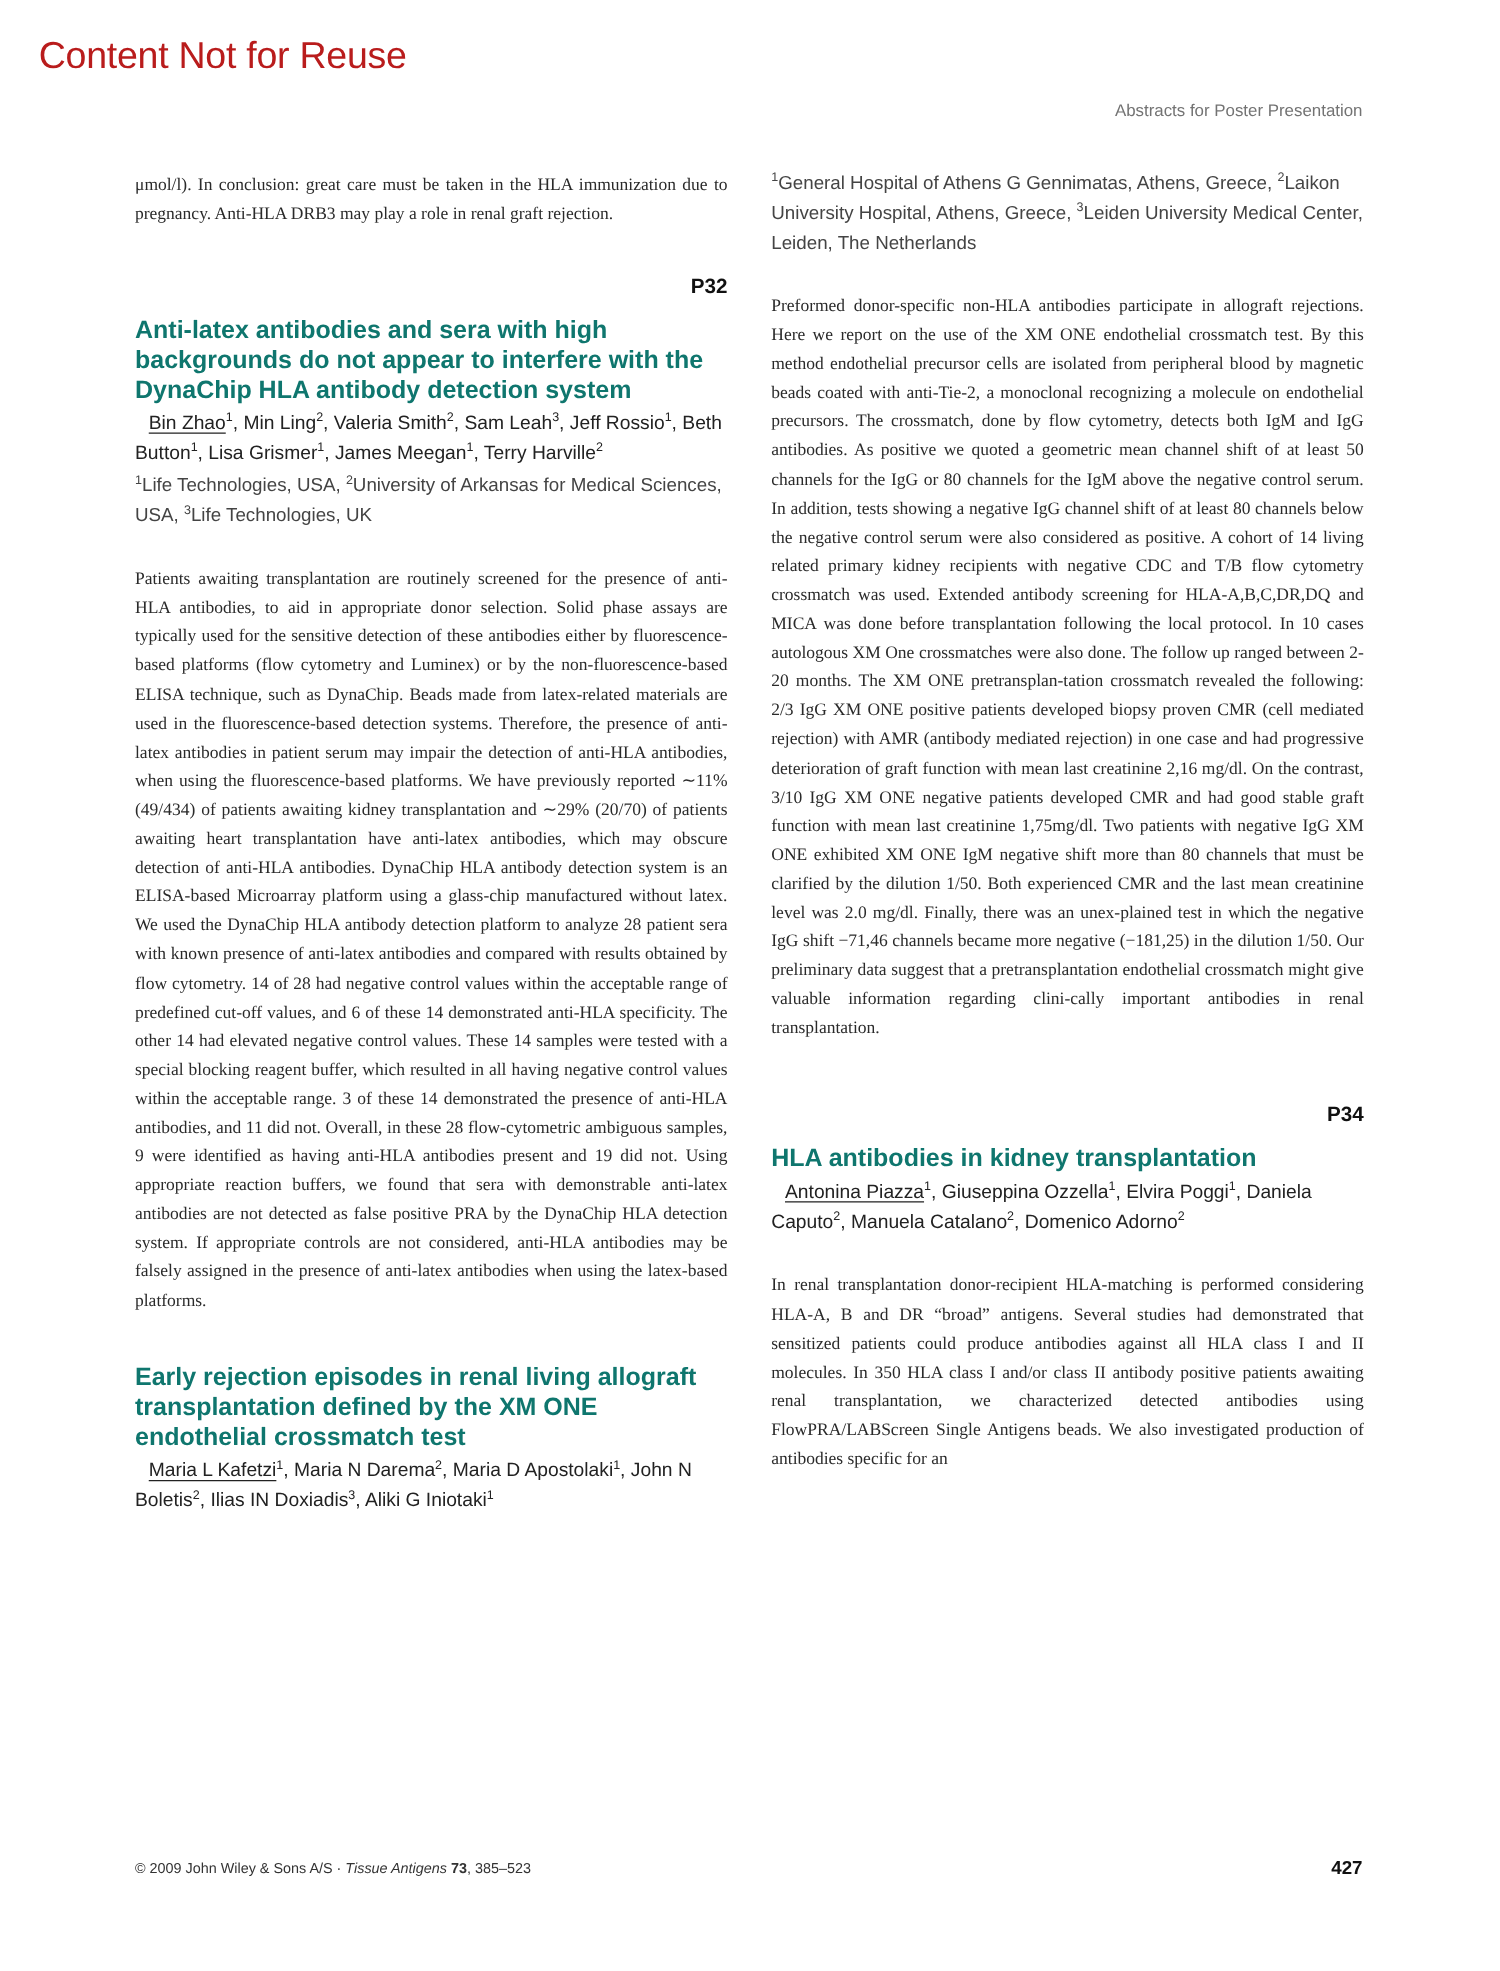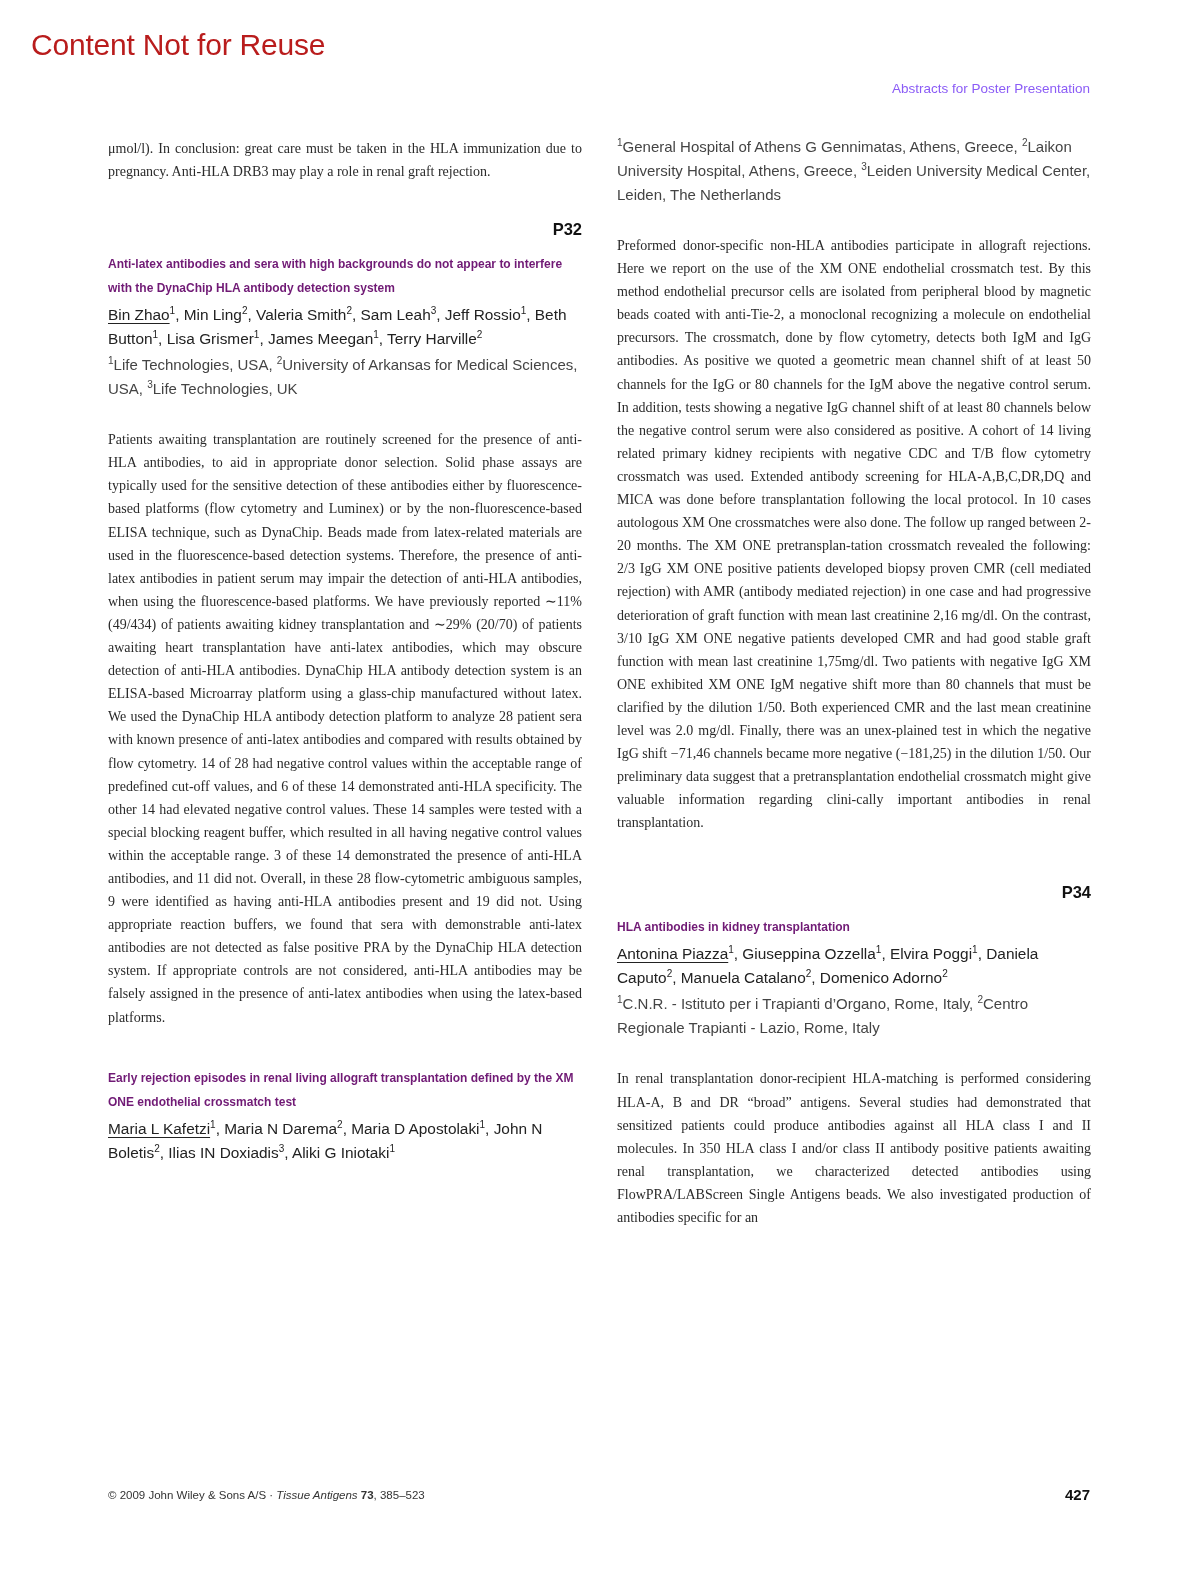--- a/index.html
+++ b/index.html
@@ -4,42 +4,42 @@
 <style>
   html, body { margin: 0; padding: 0; background: #ffffff; }
   body { width: 1200px; height: 1577px; position: relative; overflow: hidden; color: #222; }
   .watermark {
     position: absolute; left: 31px; top: 28px;
     font-family: "Liberation Sans", sans-serif; font-size: 30px; color: #b91c1c;
     letter-spacing: -0.2px;
   }
   .running-head {
     position: absolute; right: 110px; top: 81px;
-    font-family: "Liberation Sans", sans-serif; font-size: 13.5px; color: #8b5cf6;
+    font-family: "Liberation Sans", sans-serif; font-size: 13.5px; color: #737373;
   }
   .col { position: absolute; width: 474px; }
   .col-left { left: 108px; top: 137px; }
   .col-right { left: 617px; top: 137px; }
   .serif {
     font-family: "Liberation Serif", serif; font-size: 14px; line-height: 23.1px;
     text-align: justify; color: #2a2a2a; margin: 0; hyphens: manual;
   }
   .abs-id {
     font-family: "Liberation Sans", sans-serif; font-weight: bold; font-size: 16.5px;
     color: #111; margin: 0 0 13px 0; text-align: right;
   }
   .abs-title {
-    font-family: "Liberation Sans", sans-serif; font-weight: bold; font-size: 12px;
-    line-height: 24px; color: #701a75; margin: 4px 0 3px 0;
+    font-family: "Liberation Sans", sans-serif; font-weight: bold; font-size: 20px;
+    line-height: 24px; color: #0f766e; margin: 4px 0 3px 0;
   }
   .authors {
     font-family: "Liberation Sans", sans-serif; font-size: 15.4px; line-height: 24px;
     color: #222; margin: 0 0 2px 0;
   }
-  .authors u { text-decoration: underline; text-underline-offset: 3px; }
+  .authors u { text-decoration: underline; text-underline-offset: 3px; margin-left: 11px; }
   sup { font-size: 10px; line-height: 0; vertical-align: 6px; }
   .affil {
     font-family: "Liberation Sans", sans-serif; font-size: 15px; line-height: 24px;
     color: #444; margin: 0;
   }
   .footer-left {
     position: absolute; left: 108px; top: 1489px;
     font-family: "Liberation Sans", sans-serif; font-size: 11.5px; color: #333;
   }
   .footer-left i { font-style: italic; }
@@ -73,21 +73,20 @@
 </div>
 
 <div class="col col-right">
   <p class="affil" style="margin-top:-2px;"><sup>1</sup><span>General Hospital of Athens G Gennimatas, Athens, Greece, </span><sup>2</sup><span>Laikon University Hospital, Athens, Greece, </span><sup>3</sup><span>Leiden University Medical Center, Leiden, The Netherlands</span></p>
   <p class="serif" style="margin-top:27px;">Preformed donor-specific non-HLA antibodies participate in allograft rejections. Here we report on the use of the XM ONE endothelial crossmatch test. By this method endothelial precursor cells are isolated from peripheral blood by magnetic beads coated with anti-Tie-2, a monoclonal recognizing a molecule on endothelial precursors. The crossmatch, done by flow cytometry, detects both IgM and IgG antibodies. As positive we quoted a geometric mean channel shift of at least 50 channels for the IgG or 80 channels for the IgM above the negative control serum. In addition, tests showing a negative IgG channel shift of at least 80 channels below the negative control serum were also considered as positive. A cohort of 14 living related primary kidney recipients with negative CDC and T/B flow cytometry crossmatch was used. Extended antibody screening for HLA-A,B,C,DR,DQ and MICA was done before transplantation following the local protocol. In 10 cases autologous XM One crossmatches were also done. The follow up ranged between 2-20 months. The XM ONE pretransplan-tation crossmatch revealed the following: 2/3 IgG XM ONE positive patients developed biopsy proven CMR (cell mediated rejection) with AMR (antibody mediated rejection) in one case and had progressive deterioration of graft function with mean last creatinine 2,16 mg/dl. On the contrast, 3/10 IgG XM ONE negative patients developed CMR and had good stable graft function with mean last creatinine 1,75mg/dl. Two patients with negative IgG XM ONE exhibited XM ONE IgM negative shift more than 80 channels that must be clarified by the dilution 1/50. Both experienced CMR and the last mean creatinine level was 2.0 mg/dl. Finally, there was an unex-plained test in which the negative IgG shift −71,46 channels became more negative (−181,25) in the dilution 1/50. Our preliminary data suggest that a pretransplantation endothelial crossmatch might give valuable information regarding clini-cally important antibodies in renal transplantation.</p>
 
   <section style="margin-top:49px;">
     <p class="abs-id">P34</p>
     <p class="abs-title">HLA antibodies in kidney transplantation</p>
     <p class="authors"><u>Antonina Piazza</u><sup>1</sup>, <span>Giuseppina Ozzella</span><sup>1</sup>, <span>Elvira Poggi</span><sup>1</sup>, <span>Daniela Caputo</span><sup>2</sup>, <span>Manuela Catalano</span><sup>2</sup>, <span>Domenico Adorno</span><sup>2</sup></p>
-    <p class="affil"><sup>1</sup><span>C.N.R. - Istituto per i Trapianti d’Organo, Rome, Italy, </span><sup>2</sup><span>Centro Regionale Trapianti - Lazio, Rome, Italy</span></p>
     <p class="serif" style="margin-top:27px;">In renal transplantation donor-recipient HLA-matching is performed considering HLA-A, B and DR “broad” antigens. Several studies had demonstrated that sensitized patients could produce antibodies against all HLA class I and II molecules. In 350 HLA class I and/or class II antibody positive patients awaiting renal transplantation, we characterized detected antibodies using FlowPRA/LABScreen Single Antigens beads. We also investigated production of antibodies specific for an</p>
   </section>
 </div>
 
 <div class="footer-left">
   <span>© 2009 John Wiley &amp; Sons A/S · </span><i>Tissue Antigens</i> <b>73</b><span>, 385–523</span>
 </div>
 <div class="page-num">427</div>
 
 </body></html>

